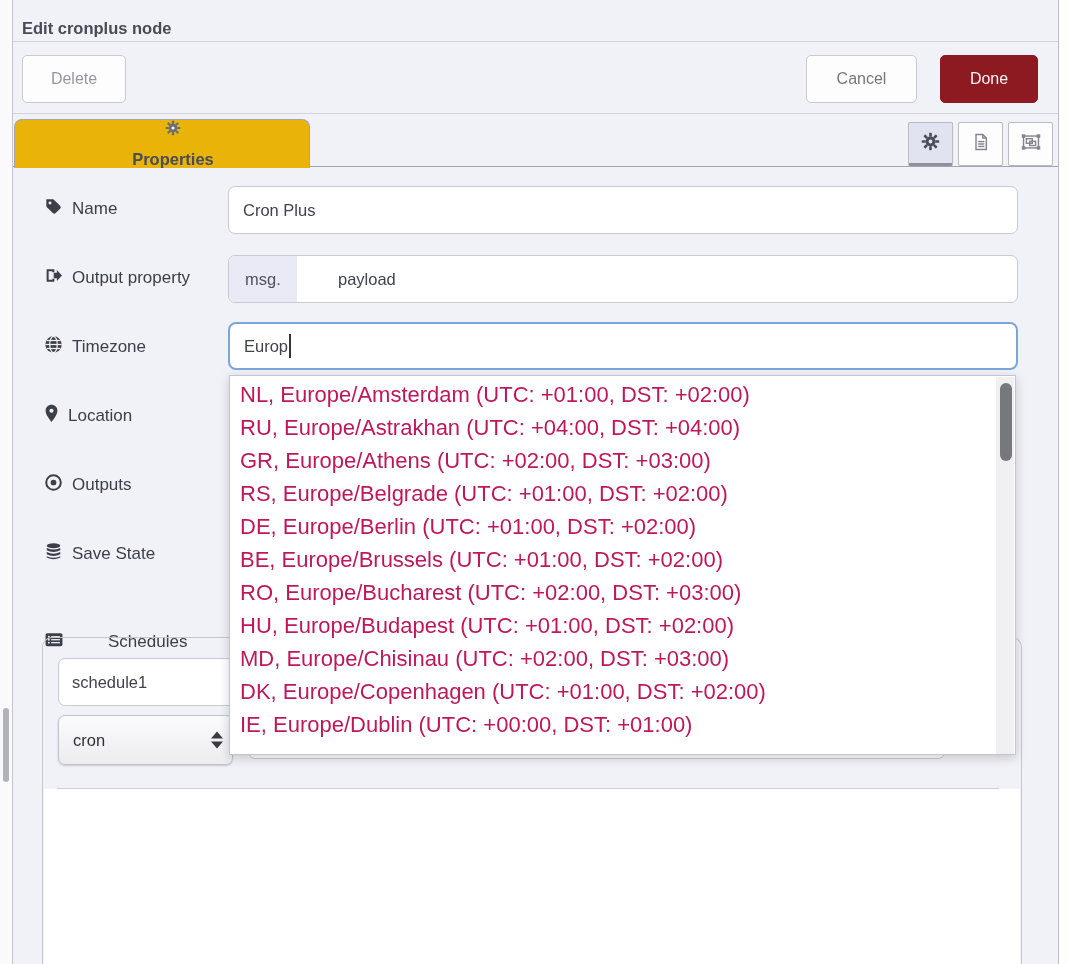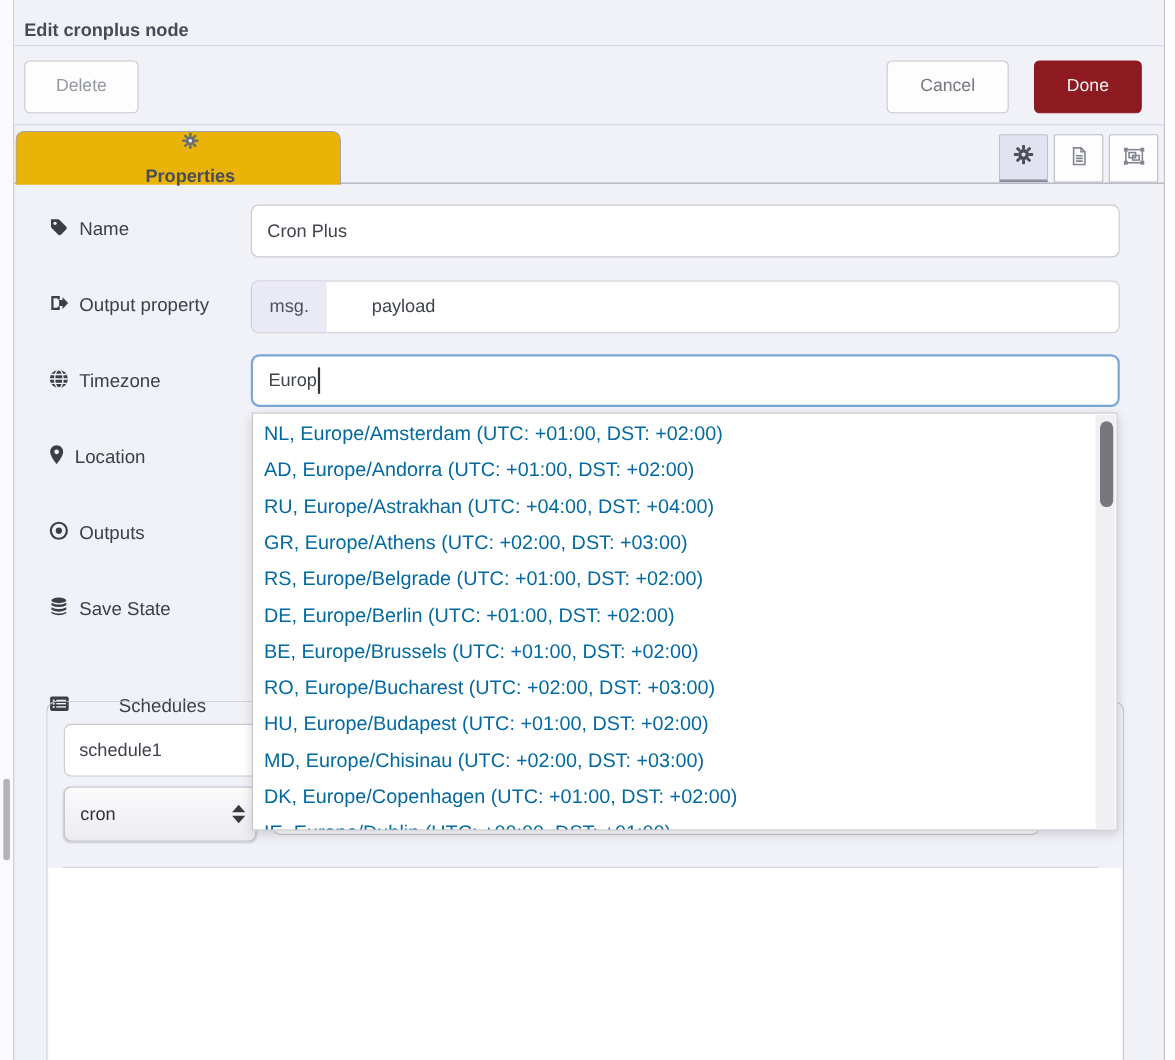--- a/index.html
+++ b/index.html
@@ -48,21 +48,21 @@
   .typedinput{padding:0;overflow:hidden;}
   .typedinput .prefix{width:68px;height:100%;background:#e9eaf5;color:#4e525c;display:flex;align-items:center;justify-content:center;font-size:16.5px;}
   .typedinput .tvalue{padding-left:10px;font-size:16.5px;color:#3f434c;}
   .tz-input{border:2px solid #7aa7d9;border-radius:8px;}
   .caret{display:inline-block;width:2px;height:24px;background:#333;margin-left:1px;vertical-align:middle;}
 
   
   .dropdown{position:absolute;left:229px;top:375px;width:787px;height:380px;box-sizing:border-box;background:#ffffff;
             border:1px solid #c4c4cb;box-shadow:0 3px 10px rgba(0,0,0,0.18);z-index:10;overflow:hidden;}
   .dd-items{position:absolute;left:0;top:2px;right:20px;}
-  .dd-item{height:33px;line-height:33px;padding-left:10px;font-size:18px;color:#0369a1;white-space:nowrap;overflow:hidden;cursor:pointer;}
+  .dd-item{height:33px;line-height:33px;padding-left:10px;font-size:22px;color:#be185d;white-space:nowrap;overflow:hidden;cursor:pointer;}
   .dd-track{position:absolute;right:1px;top:1px;width:18px;height:378px;background:#f0f0f3;}
   .dd-thumb{position:absolute;right:3px;top:7px;width:12px;height:78px;background:#77777e;border-radius:6px;}
 
   
   .sched-box{position:absolute;left:42px;top:637px;width:980px;height:327px;box-sizing:border-box;
              border:1px solid #c6c6cf;border-bottom:none;border-radius:10px 10px 0 0;z-index:0;}
   .sched-lower{position:absolute;left:1px;right:1px;top:151px;bottom:0;background:#ffffff;}
   .sched-divider{position:absolute;left:14px;right:22px;top:150px;height:1px;background:#cfcfd7;}
   .sched-name{position:absolute;left:58px;top:658px;width:540px;height:48px;box-sizing:border-box;background:#fff;
               border:1px solid #c9c9d1;border-radius:7px;font-size:16.5px;color:#3f434c;padding-left:13px;font-family:inherit;z-index:1;}
@@ -264,21 +264,20 @@
     <span>cron</span>
     <span class="stepper">
         <span class="up"></span>
         <span class="down"></span>
       </span>
   </div>
 
   <div class="dropdown">
     <div class="dd-items">
         <div class="dd-item">NL, Europe/Amsterdam (UTC: +01:00, DST: +02:00)</div>
-        <div class="dd-item">AD, Europe/Andorra (UTC: +01:00, DST: +02:00)</div>
         <div class="dd-item">RU, Europe/Astrakhan (UTC: +04:00, DST: +04:00)</div>
         <div class="dd-item">GR, Europe/Athens (UTC: +02:00, DST: +03:00)</div>
         <div class="dd-item">RS, Europe/Belgrade (UTC: +01:00, DST: +02:00)</div>
         <div class="dd-item">DE, Europe/Berlin (UTC: +01:00, DST: +02:00)</div>
         <div class="dd-item">BE, Europe/Brussels (UTC: +01:00, DST: +02:00)</div>
         <div class="dd-item">RO, Europe/Bucharest (UTC: +02:00, DST: +03:00)</div>
         <div class="dd-item">HU, Europe/Budapest (UTC: +01:00, DST: +02:00)</div>
         <div class="dd-item">MD, Europe/Chisinau (UTC: +02:00, DST: +03:00)</div>
         <div class="dd-item">DK, Europe/Copenhagen (UTC: +01:00, DST: +02:00)</div>
         <div class="dd-item">IE, Europe/Dublin (UTC: +00:00, DST: +01:00)</div>

